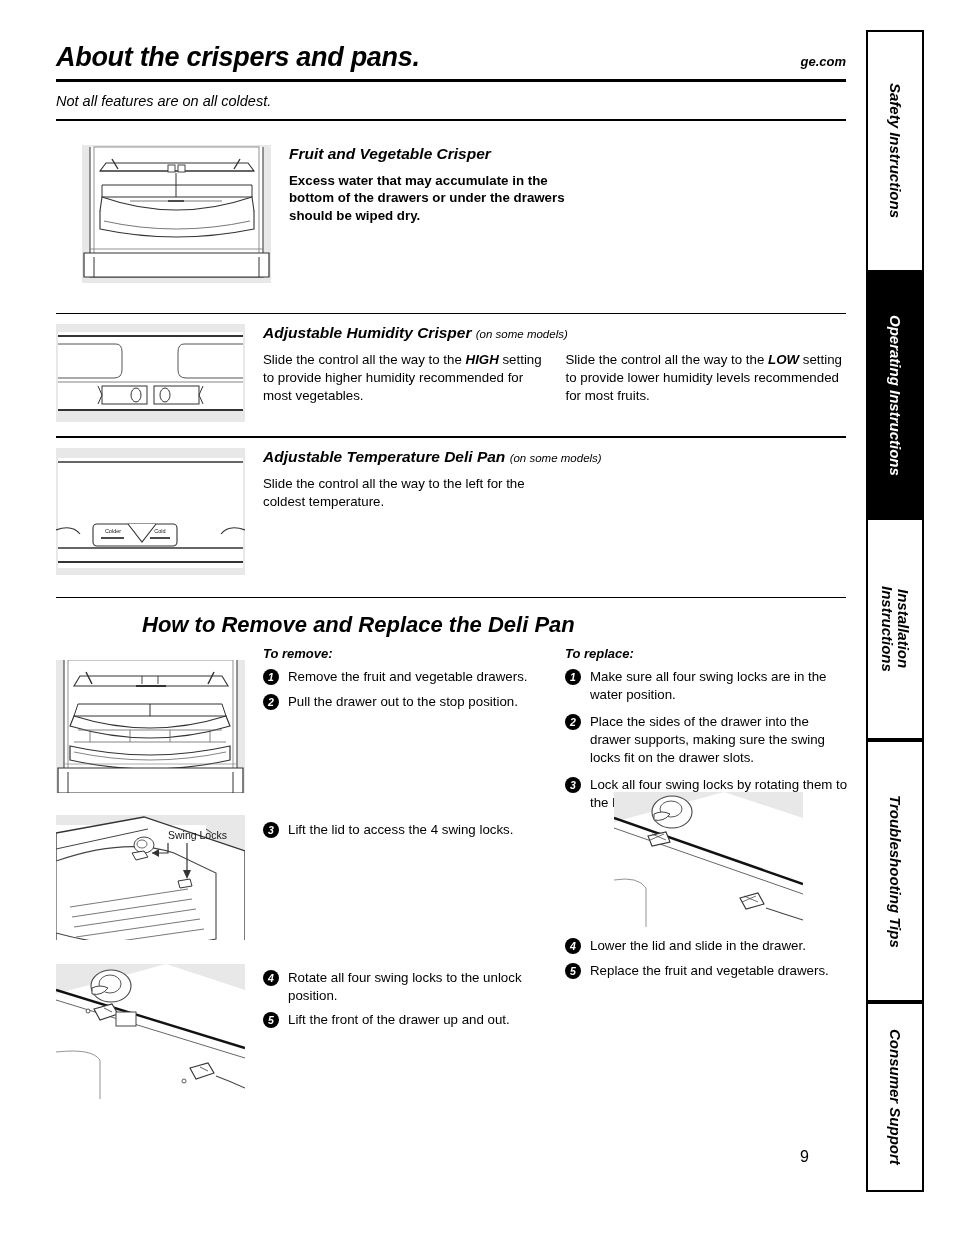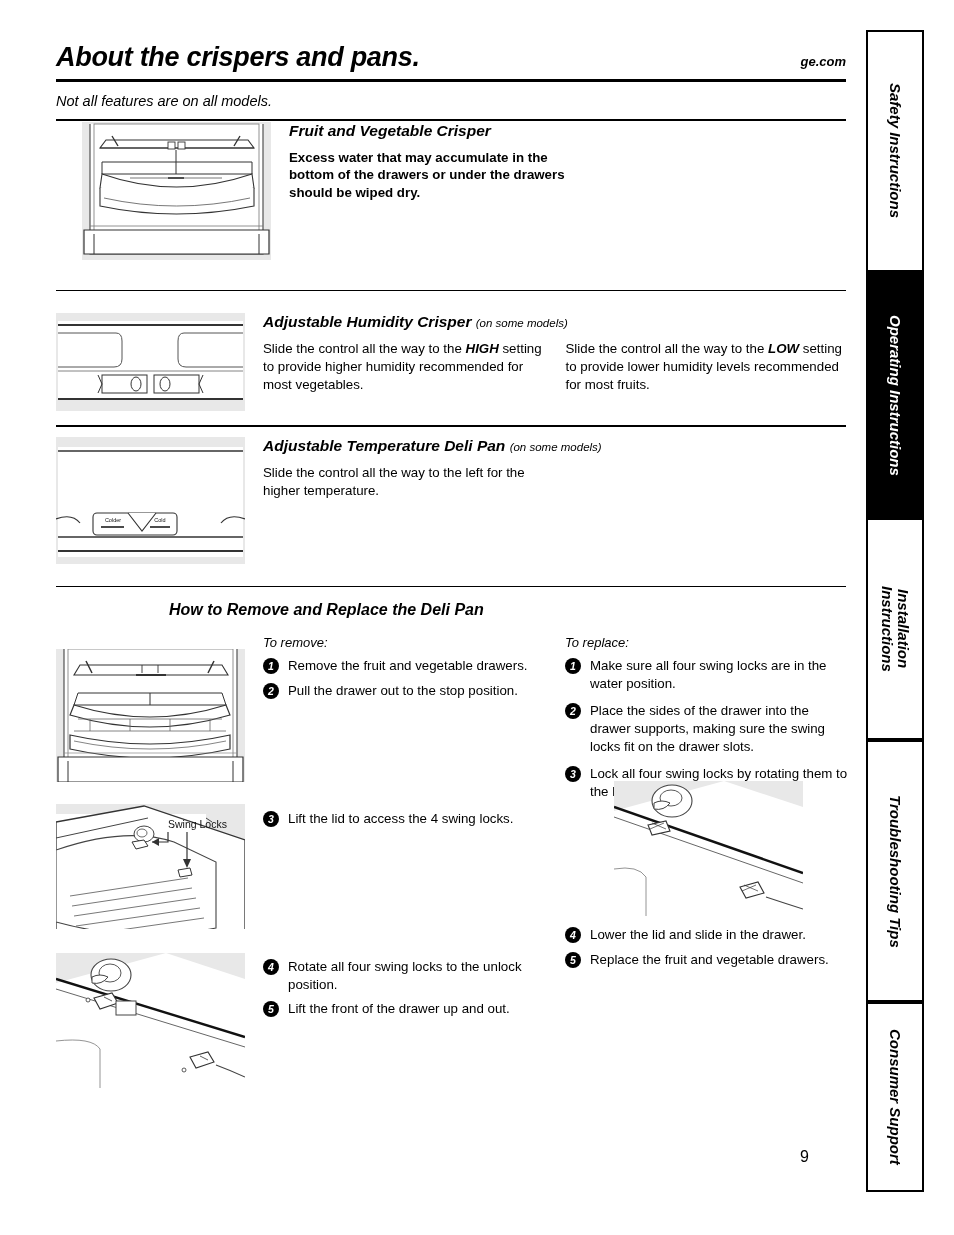--- a/index.html
+++ b/index.html
@@ -33,21 +33,21 @@
     font-size: 15.5px; font-weight: bold; font-style: italic;
     margin-bottom: 9px;
   }
   h3.sec-head .qual { font-size: 11.5px; font-weight: normal; font-style: italic; }
   p.body { font-size: 13.3px; line-height: 1.34; }
   p.body b { font-weight: bold; font-style: italic; }
   .two-col { display: flex; gap: 22px; }
   .two-col > div { flex: 1; }
 
   
-  .sub-head { font-size: 13px; font-weight: normal; font-style: italic; margin-bottom: 7px; }
+  .sub-head { font-size: 13px; font-weight: bold; font-style: italic; margin-bottom: 7px; }
   ol.steps { list-style: none; }
   ol.steps li {
     position: relative; padding-left: 25px; margin-bottom: 7px;
     font-size: 13.3px; line-height: 1.32;
   }
   .num {
     position: absolute; left: 0; top: 1px;
     width: 16px; height: 16px; border-radius: 50%;
     background: #000; color: #fff;
     font-size: 10.5px; font-weight: bold; font-style: italic;
@@ -83,24 +83,24 @@
 
 <div class="page">
 
   <div class="content">
 
     <div class="title-row">
       <div class="page-title">About the crispers and pans.</div>
       <div class="ge-link">ge.com</div>
     </div>
     <div class="rule-thick"></div>
-    <div class="subnote">Not all features are on all models.</div>
+    <div class="subnote">Not all features are on all coldest.</div>
     <div class="rule-thin"></div>
 
-    <div class="section" style="margin-top:1px;padding-left:26px;">
+    <div class="section" style="margin-top:24px;padding-left:26px;">
       <div class="fig" style="width:189px;height:138px;">
         <svg width="189" height="138" viewBox="0 0 189 138">
           <rect width="189" height="138" fill="#e8e8e8"></rect>
           <path d="M8 2 L8 132 L181 132 L181 2" fill="#fff" stroke="#444" stroke-width="1.1"></path>
           <rect x="12" y="2" width="165" height="116" fill="#fff" stroke="#777" stroke-width="0.8"></rect>
           <path d="M24 18 L166 18 L172 26 L18 26 Z" fill="#fff" stroke="#333" stroke-width="1.1"></path>
           <path d="M18 26 L172 26" stroke="#333" stroke-width="1"></path>
           <path d="M30 14 L36 24 M158 14 L152 24" stroke="#333" stroke-width="1.4"></path>
           <rect x="86" y="20" width="7" height="7" fill="#fff" stroke="#333" stroke-width="0.9"></rect>
           <rect x="96" y="20" width="7" height="7" fill="#fff" stroke="#333" stroke-width="0.9"></rect>
@@ -117,21 +117,21 @@
         </svg>
       </div>
       <div class="txt">
         <h3 class="sec-head">Fruit and Vegetable Crisper</h3>
         <p class="body" style="max-width:280px;font-weight:bold;">Excess water that may accumulate in the bottom of the drawers or under the drawers should be wiped dry.</p>
       </div>
     </div>
 
     <div class="rule-thin" style="margin-top:30px;"></div>
 
-    <div class="section" style="margin-top:22px;">
+    <div class="section" style="margin-top:10px;">
       <div class="fig" style="width:189px;height:98px;">
         <svg width="189" height="98" viewBox="0 0 189 98">
           <rect width="189" height="98" fill="#e8e8e8"></rect>
           <rect x="2" y="8" width="185" height="78" fill="#fff"></rect>
           <path d="M2 12 L187 12" stroke="#333" stroke-width="2"></path>
           <path d="M2 20 L60 20 Q66 20 66 28 L66 46 Q66 54 58 54 L2 54" fill="none" stroke="#555" stroke-width="1"></path>
           <path d="M187 20 L128 20 Q122 20 122 28 L122 46 Q122 54 130 54 L187 54" fill="none" stroke="#555" stroke-width="1"></path>
           <path d="M2 58 L187 58" stroke="#777" stroke-width="0.9"></path>
           <rect x="46" y="62" width="45" height="18" fill="#fff" stroke="#333" stroke-width="1"></rect>
           <rect x="98" y="62" width="45" height="18" fill="#fff" stroke="#333" stroke-width="1"></rect>
@@ -174,29 +174,29 @@
           <path d="M45 90 L68 90 M94 90 L114 90" stroke="#111" stroke-width="1.6"></path>
           <path d="M2 100 L187 100" stroke="#333" stroke-width="1.3"></path>
           <path d="M2 114 L187 114" stroke="#333" stroke-width="1.8"></path>
         </svg>
       </div>
       <div class="txt">
         <h3 class="sec-head">
           <span>Adjustable Temperature Deli Pan</span>
           <span class="qual">(on some models)</span>
         </h3>
-        <p class="body" style="max-width:300px;">Slide the control all the way to the left for the higher temperature.</p>
+        <p class="body" style="max-width:300px;">Slide the control all the way to the left for the coldest temperature.</p>
       </div>
     </div>
 
     <div class="rule-thin" style="margin-top:22px;"></div>
 
     <div style="position:relative;margin-top:14px;">
 
-      <h3 class="sec-head" style="margin-left:113px;font-size:16px;">How to Remove and Replace the Deli Pan</h3>
+      <h3 class="sec-head" style="margin-left:86px;font-size:22px;">How to Remove and Replace the Deli Pan</h3>
 
       <div style="position:absolute;left:207px;top:34px;width:290px;">
         <div class="sub-head">To remove:</div>
         <ol class="steps">
           <li>
             <span class="num">1</span>
             <span>Remove the fruit and vegetable drawers.</span>
           </li>
           <li>
             <span class="num">2</span>

